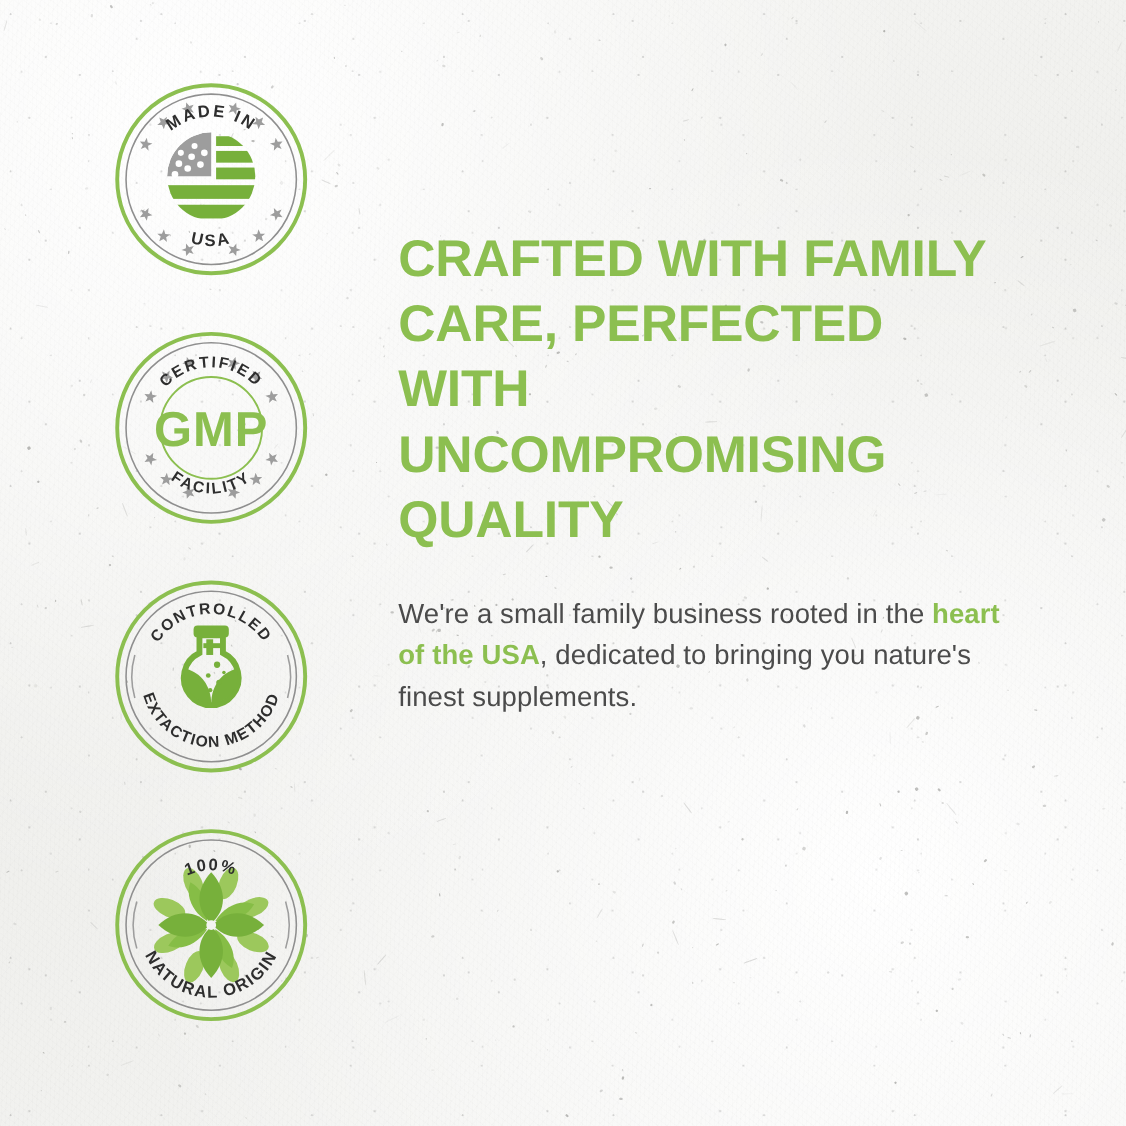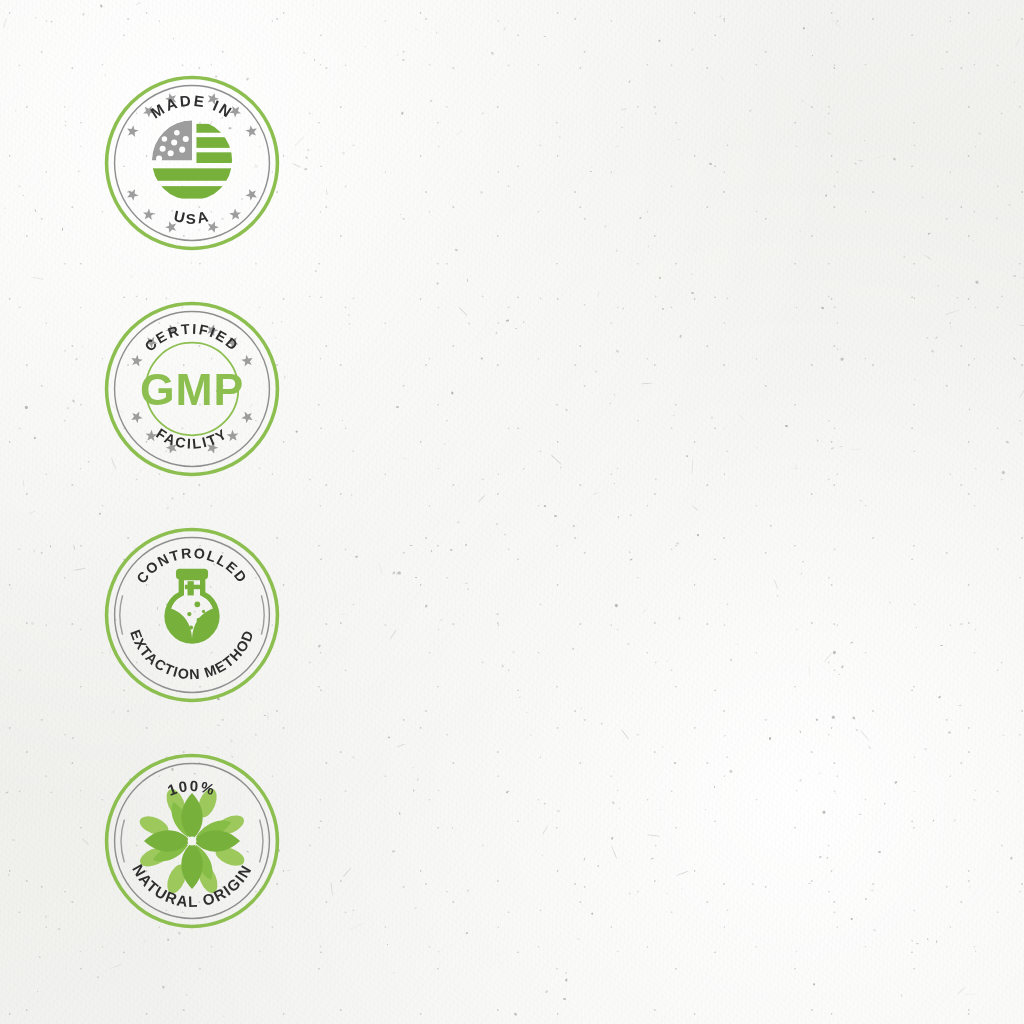--- a/index.html
+++ b/index.html
@@ -790,17 +790,19 @@
         </text>
         <text font-family="Liberation Sans, sans-serif" font-size="17" font-weight="700" fill="#2e2e2e" letter-spacing="1.7">
           <textPath href="#arcBot4" startOffset="50%" text-anchor="middle">NATURAL ORIGIN</textPath>
         </text>
       </svg>
     </div>
 
   </div>
 
   <div class="content">
+    <h1 class="headline">CRAFTED WITH FAMILY CARE, PERFECTED WITH UNCOMPROMISING QUALITY</h1>
     <div class="paras" id="paragraphs">
+        <p class="para"><span>We're a small family business rooted in the </span><span class="hl">heart of the USA</span><span>, dedicated to bringing you nature's finest supplements.</span></p>
       </div>
   </div>
 
 </div>
 
 </body></html>

